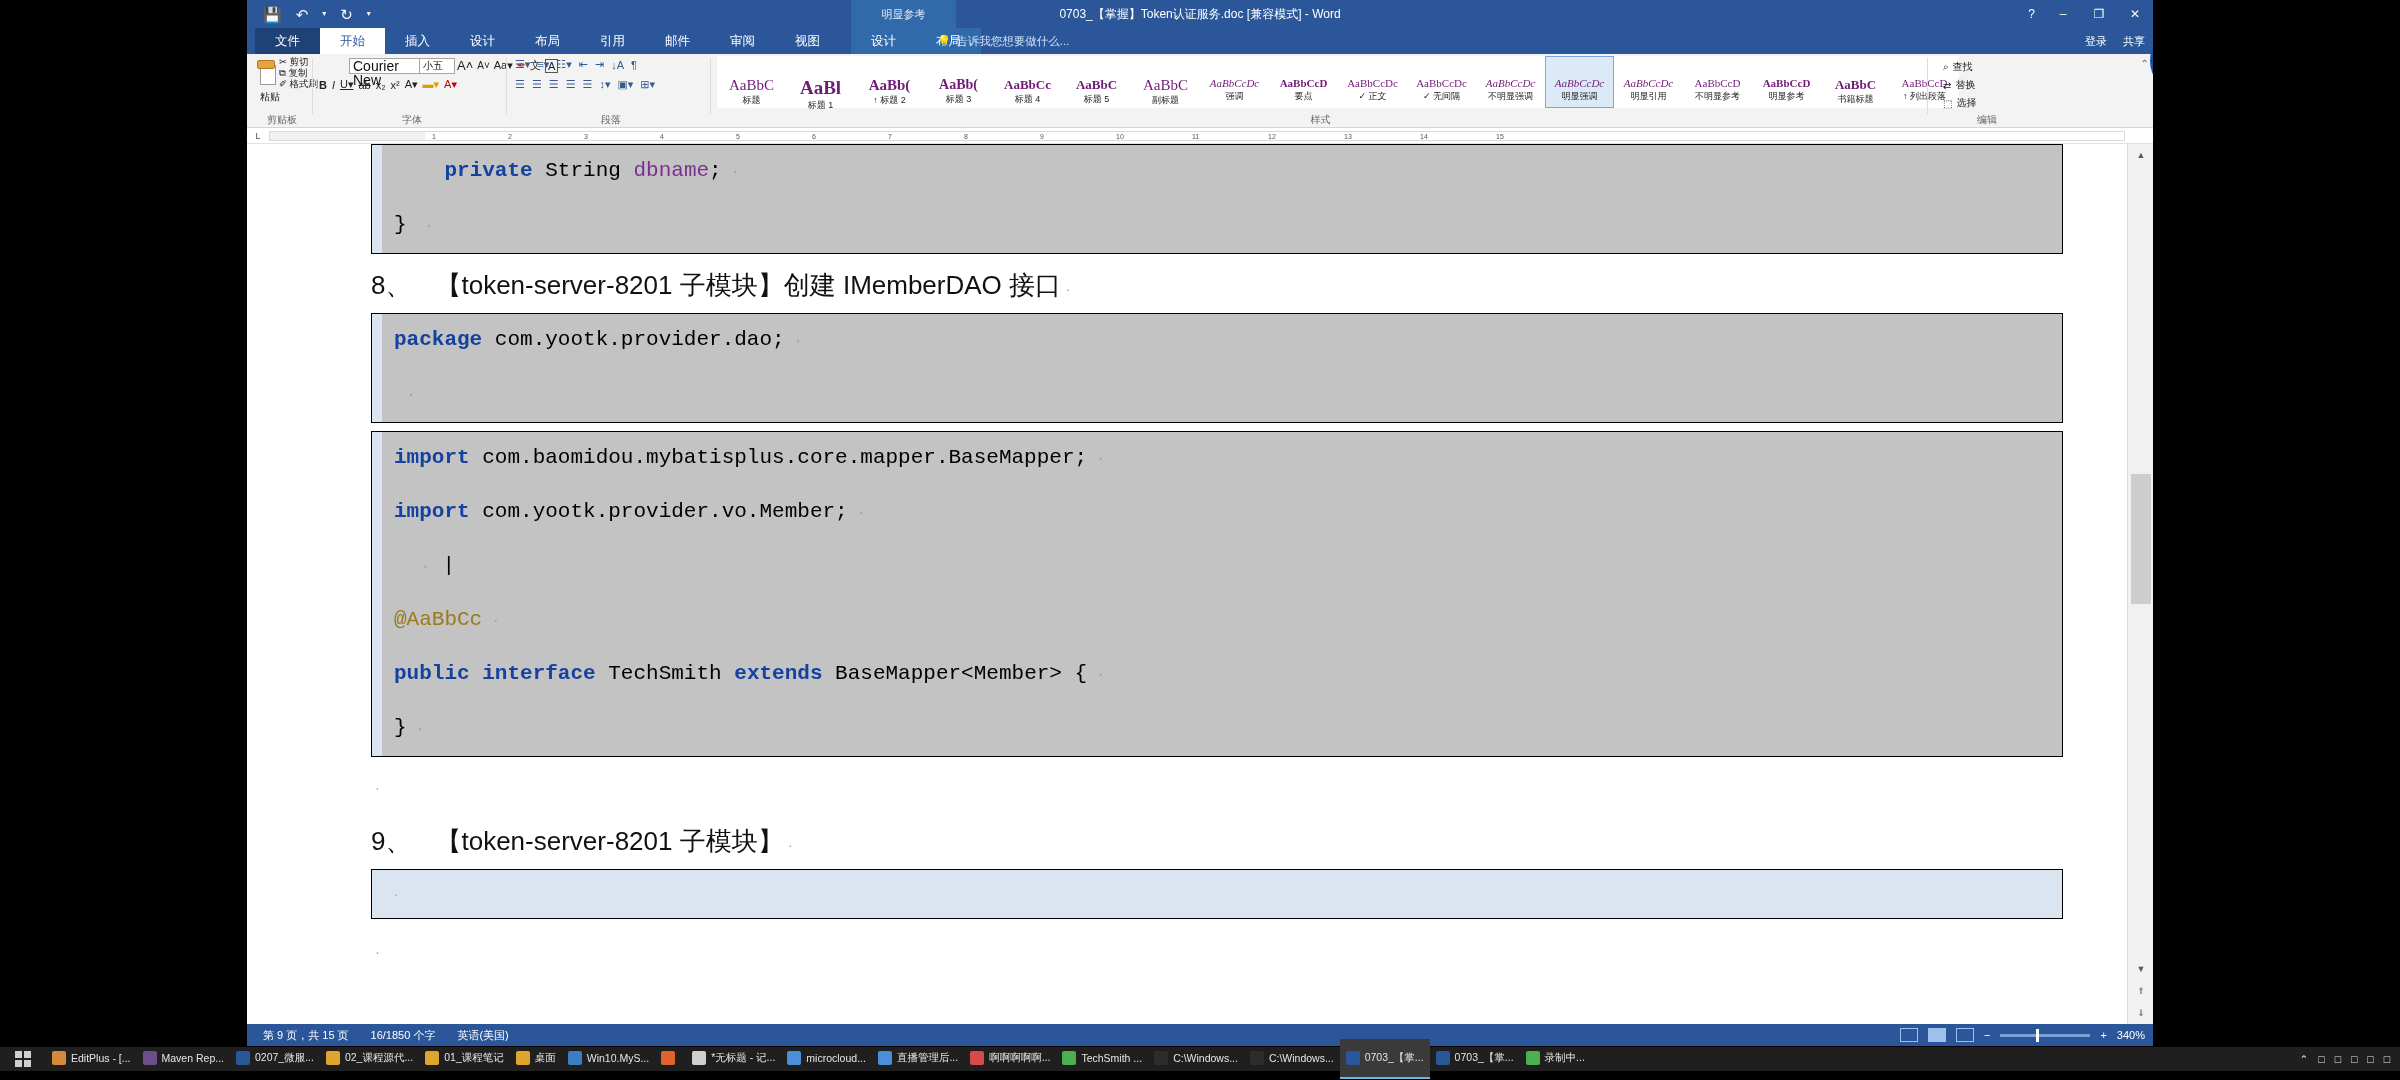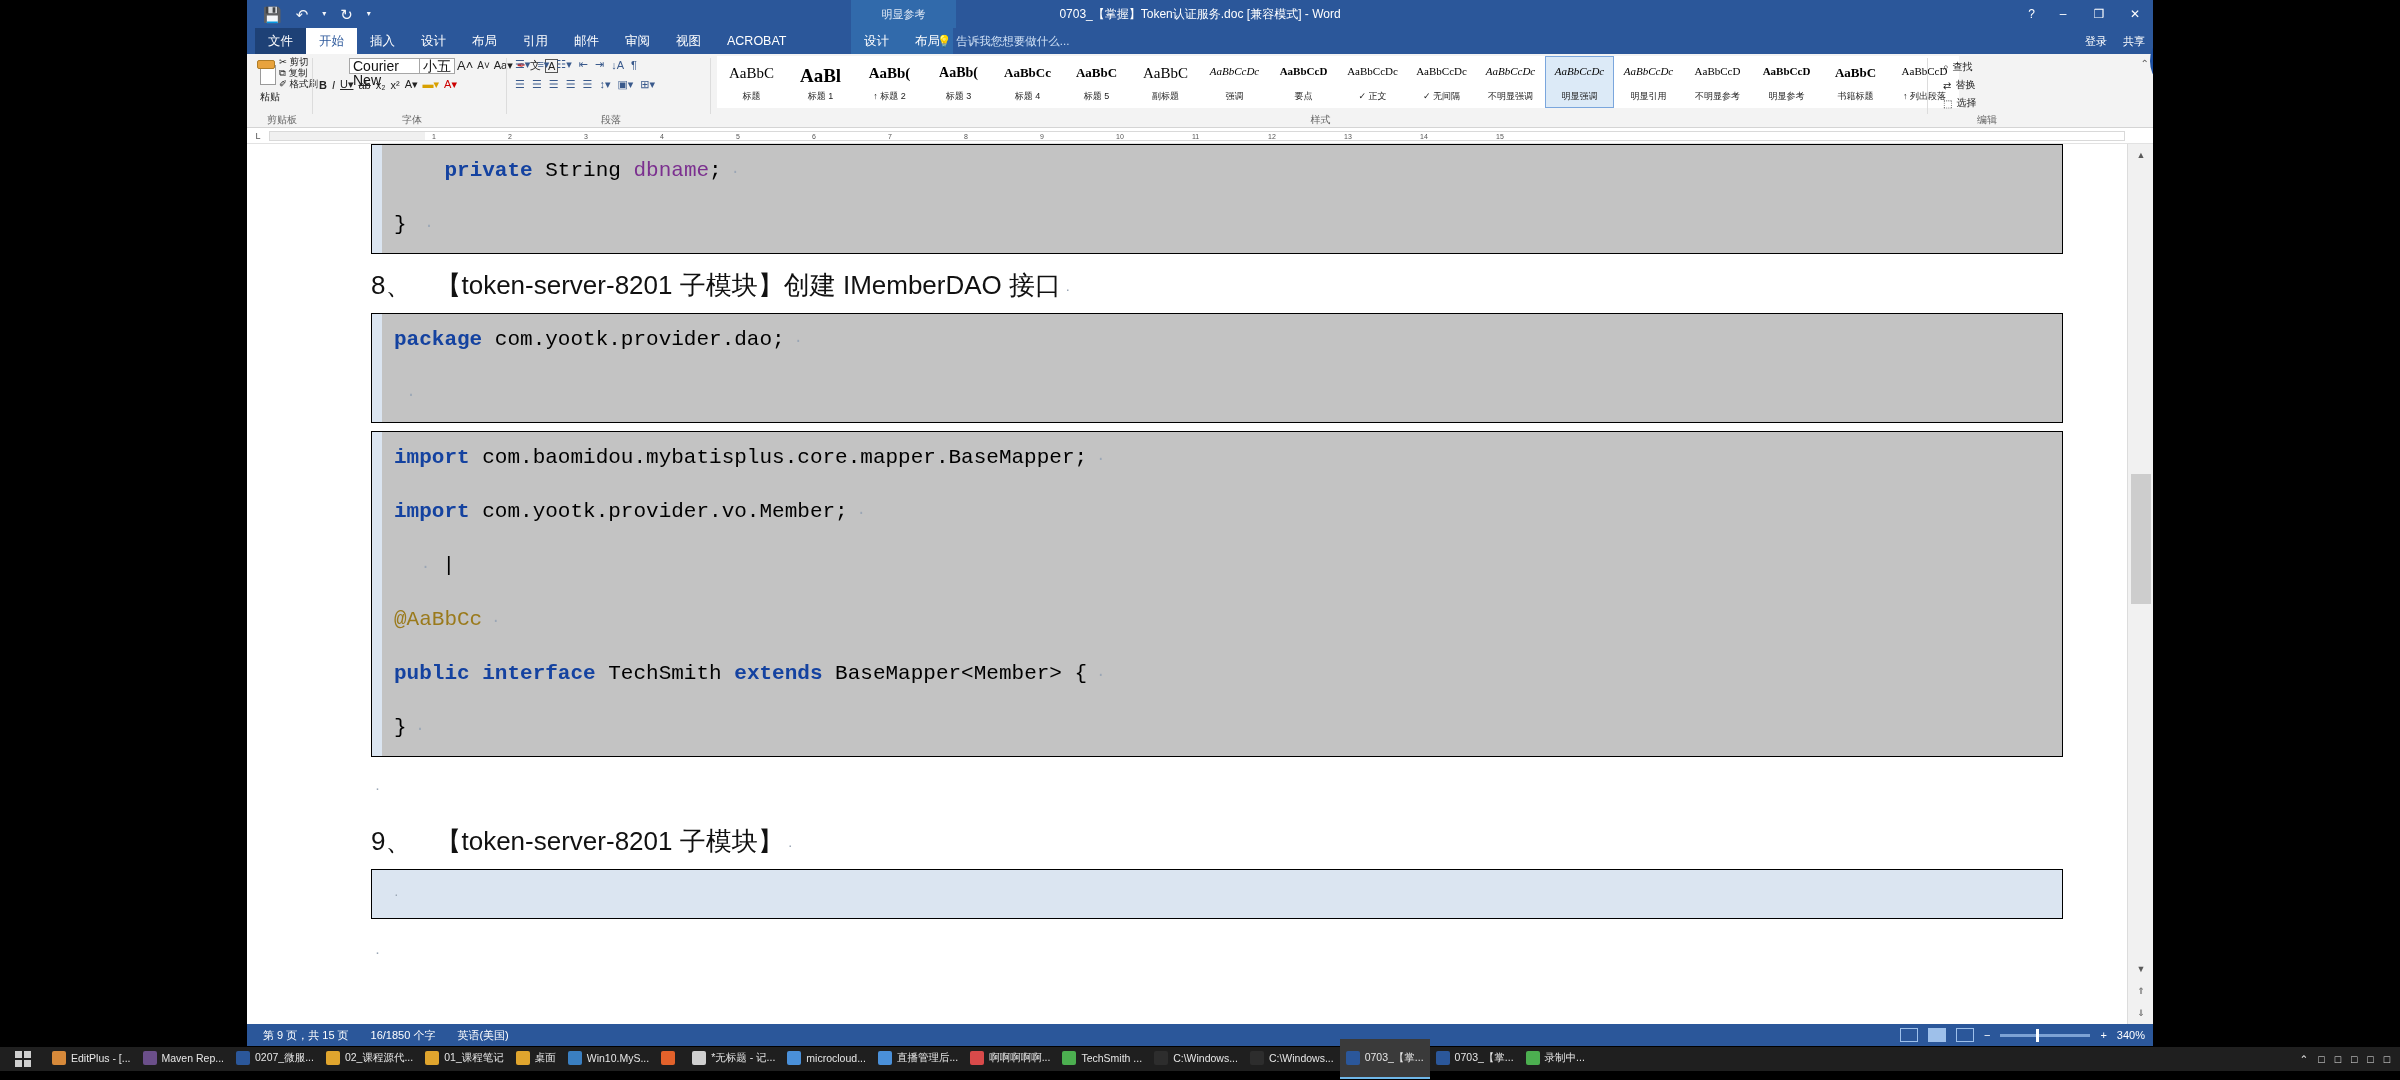--- a/index.html
+++ b/index.html
@@ -22,21 +22,21 @@
   .qat .ico { font-size: 15px; color: #fff; opacity: .95; line-height: 1; }
   .tbl-tools { position: absolute; left: 604px; top: 0; width: 105px; height: 28px; background: #316aab; color: #dfe8f5; font-size: 11px; display: flex; align-items: center; justify-content: center; }
   .doctitle { position: absolute; left: 0; right: 0; top: 0; height: 28px; line-height: 28px; text-align: center; font-size: 12px; color: #fff; }
   .winbtns { position: absolute; right: 0; top: 0; height: 28px; display: flex; }
   .winbtn { width: 36px; height: 28px; display: flex; align-items: center; justify-content: center; color: #fff; font-size: 12px; }
   .helpbtn { position: absolute; right: 118px; top: 0; height: 28px; display: flex; align-items: center; color: #fff; font-size: 12px; }
 
   
   .tabrow { position: relative; height: 26px; background: #2b579a; }
   .tabs { position: absolute; left: 8px; top: 0; height: 26px; display: flex; }
-  .tab { padding: 0 13px; height: 26px; line-height: 26px; font-size: 12.5px; color: #fff; white-space: nowrap; }
+  .tab { padding: 0 20px; height: 26px; line-height: 26px; font-size: 12.5px; color: #fff; white-space: nowrap; }
   .tab.file { background: #1e4176; }
   .tab.active { background: #fff; color: #2b579a; }
   .tab.ctx { background: #2b579a; }
   .ctxgroup { position: absolute; left: 604px; top: 0; height: 26px; background: #316aab; display: flex; }
   .ctxgroup .tab { background: transparent; }
   .tellme { position: absolute; left: 690px; top: 0; height: 26px; line-height: 26px; font-size: 11.5px; color: #cfe0f5; display: flex; align-items: center; gap: 5px; }
   .signin { position: absolute; right: 8px; top: 0; height: 26px; display: flex; align-items: center; gap: 16px; font-size: 11px; color: #fff; }
 
   
   .ribbon { position: relative; height: 74px; background: #f3f3f3; border-bottom: 1px solid #d4d4d4; }
@@ -49,35 +49,35 @@
   .paste-ico { position: absolute; left: 6px; top: 4px; width: 26px; height: 30px; }
   .paste-ico .sheet { position: absolute; left: 3px; top: 7px; width: 16px; height: 20px; background: #fff; border: 1px solid #9a9a9a; }
   .paste-ico .clipb { position: absolute; left: 0px; top: 2px; width: 18px; height: 9px; background: #e8a33d; border: 1px solid #b07d27; border-radius: 2px; }
   .paste-lbl { position: absolute; left: 2px; top: 36px; width: 34px; text-align: center; font-size: 10px; color: #222; }
   .clip-items { position: absolute; left: 28px; top: 2px; font-size: 9.5px; color: #222; line-height: 11px; }
   .clip-items div { white-space: nowrap; }
 
   
   .g-font { left: 70px; width: 190px; }
   .fontbox { position: absolute; left: 32px; top: 4px; width: 72px; height: 16px; background: #fff; border: 1px solid #a6a6a6; font-size: 14px; line-height: 14px; padding-left: 3px; color: #111; }
-  .sizebox { position: absolute; left: 102px; top: 4px; width: 36px; height: 16px; background: #fff; border: 1px solid #a6a6a6; font-size: 14px; line-height: 14px; padding-left: 3px; color: #111; }
+  .sizebox { position: absolute; left: 102px; top: 4px; width: 36px; height: 16px; background: #fff; border: 1px solid #a6a6a6; font-size: 10px; line-height: 14px; padding-left: 3px; color: #111; }
   .fbtns { position: absolute; left: 140px; top: 4px; display: flex; gap: 4px; font-size: 11px; color: #222; align-items: center; }
   .fbtns2 { position: absolute; left: 2px; top: 24px; display: flex; gap: 5px; font-size: 11px; color: #222; align-items: center; }
 
   
   .g-para { left: 264px; width: 200px; }
   .pbtns { position: absolute; left: 4px; top: 4px; display: flex; gap: 7px; font-size: 11px; color: #3a5a8c; align-items: center; }
   .pbtns2 { position: absolute; left: 4px; top: 24px; display: flex; gap: 7px; font-size: 11px; color: #3a5a8c; align-items: center; }
 
   
   .g-styles { left: 466px; width: 1215px; }
   .gallery { position: absolute; left: 4px; top: 2px; display: flex; }
   .sty { width: 69px; height: 52px; border: 1px solid transparent; background: #fff; display: flex; flex-direction: column; align-items: center; justify-content: flex-start; }
   .sty.sel { border: 1px solid #7aa6dd; background: #dceaf7; }
-  .sty .prev { font-family: "Liberation Serif", serif; color: #000000; margin-top: 8px; white-space: nowrap; }
+  .sty .prev { font-family: "Liberation Serif", serif; color: #701a75; margin-top: 20px; white-space: nowrap; }
   .sty .nm { font-size: 9px; color: #222; margin-top: auto; margin-bottom: 4px; white-space: nowrap; }
 
   
   .g-edit { left: 1690px; width: 100px; }
   .ebtn { position: absolute; left: 6px; font-size: 10px; color: #222; display: flex; align-items: center; gap: 4px; }
 
   .ribbon-collapse { position: absolute; right: 4px; top: 4px; font-size: 10px; color: #555; }
 
   
   .rulerrow { position: relative; height: 16px; background: #fff; border-bottom: 1px solid #e2e2e2; }

